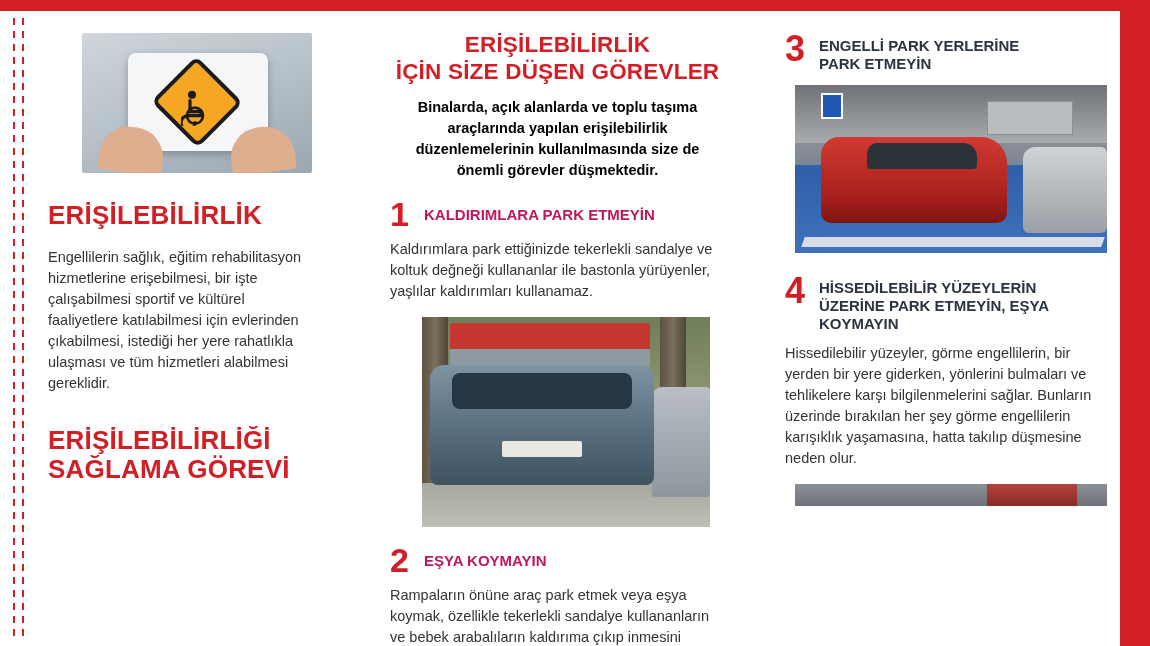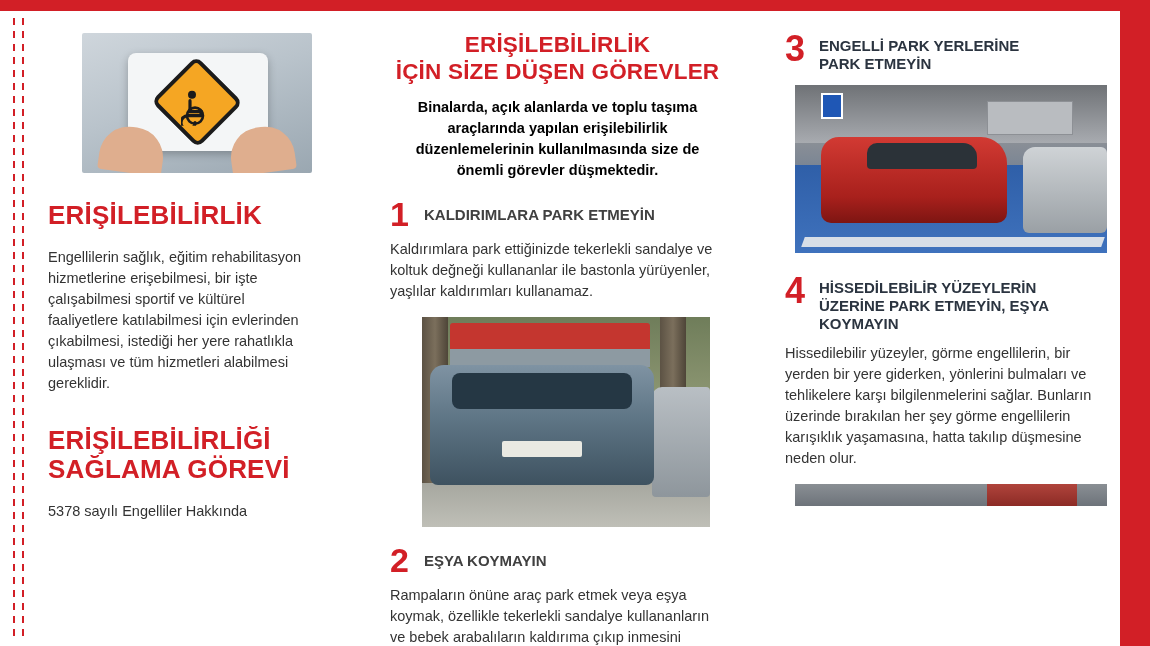--- a/index.html
+++ b/index.html
@@ -178,21 +178,21 @@
   }
   .item-num {
     color: #d21f26;
     font-weight: bold;
     font-size: 34px;
     line-height: 0.92;
     width: 34px;
     flex: 0 0 34px;
   }
   .item-title {
-    color: #404040;
+    color: #be185d;
     font-weight: bold;
     font-size: 15px;
     line-height: 1.2;
     padding-top: 7px;
   }
   .item-body {
     margin-top: 9px;
     font-size: 14.5px;
     line-height: 1.45;
     color: #333333;
@@ -406,21 +406,20 @@
         <div>ERİŞİLEBİLİRLİK</div>
       </div>
 
       <p class="c1-body">Engellilerin sağlık, eğitim rehabilitasyon hizmetlerine erişebilmesi, bir işte çalışabilmesi sportif ve kültürel faaliyetlere katılabilmesi için evlerinden çıkabilmesi, istediği her yere rahatlıkla ulaşması ve tüm hizmetleri alabilmesi gereklidir.</p>
 
       <div class="heading-red c1-h2">
         <div>ERİŞİLEBİLİRLİĞİ</div>
         <div>SAĞLAMA GÖREVİ</div>
       </div>
 
-      <p class="c1-body2">5378 sayılı Engelliler Hakkında</p>
     </div>
 
     <div class="col col-2">
 
       <div class="c2-title">
         <span>ERİŞİLEBİLİRLİK</span>
         <span class="l2">İÇİN SİZE DÜŞEN GÖREVLER</span>
       </div>
 
       <p class="c2-intro">Binalarda, açık alanlarda ve toplu taşıma araçlarında yapılan erişilebilirlik düzenlemelerinin kullanılmasında size de önemli görevler düşmektedir.</p>

